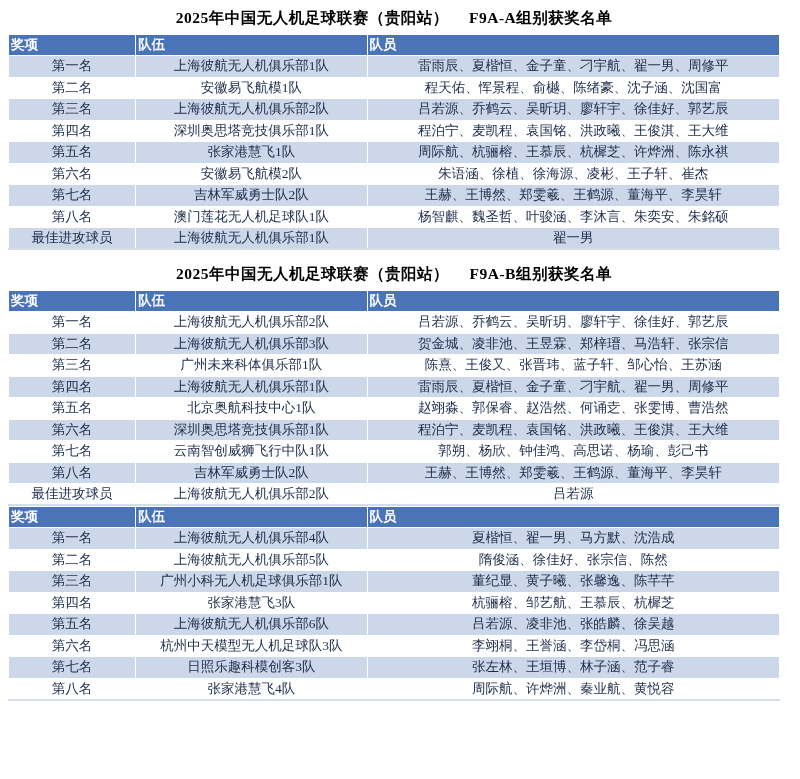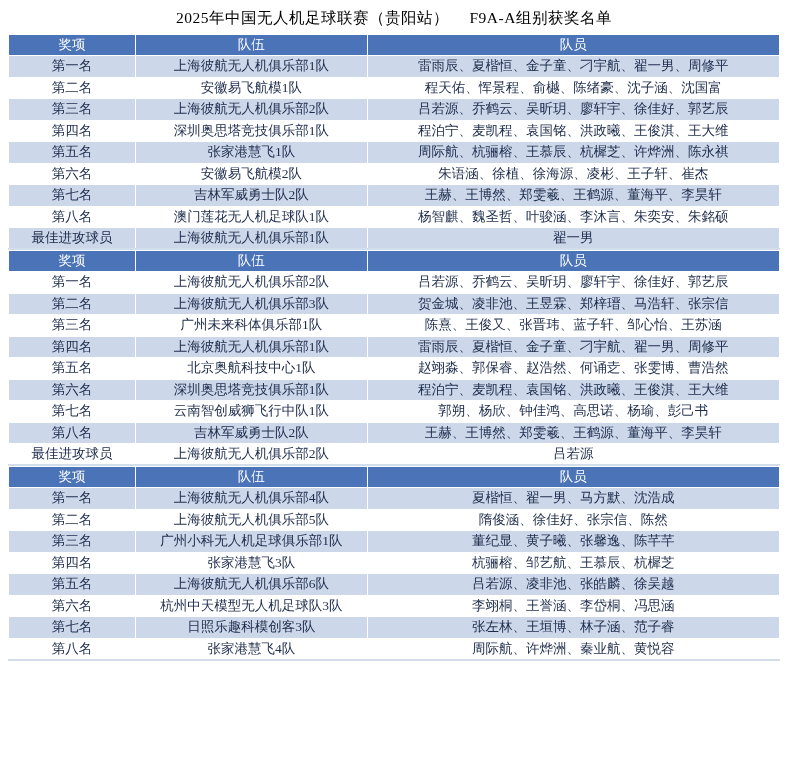--- a/index.html
+++ b/index.html
@@ -12,32 +12,32 @@
   *{box-sizing:border-box;}
   html,body{margin:0;padding:0;}
   body{
     width:800px;height:779px;background:#ffffff;
     font-family:"Liberation Serif","DejaVu Serif",serif;
     overflow:hidden;
   }
   .page{width:800px;padding-top:4px;}
   .section{width:772px;margin-left:8px;}
   .tbl-title{
-    text-align:center;font-size:15.5px;font-weight:normal;color:#000;
+    text-align:center;font-size:15.5px;font-weight:bold;color:#000;
     margin:4px 0 5px 0;letter-spacing:0.5px;white-space:pre;
   }
   .section + .section .tbl-title{margin-top:14px;}
   table{
     border-collapse:collapse;width:100%;table-layout:fixed;
     border-bottom:2px solid var(--table-border);
   }
   th{
     background:var(--header-bg);color:var(--header-text);
-    font-size:13.5px;font-weight:normal;height:21px;padding:1px 2px;
-    border:1.5px solid #ffffff;text-align:center;
+    font-size:13.5px;font-weight:bold;height:21px;padding:1px 2px;
+    border:1.5px solid #ffffff;text-align:left;
   }
   td{
     font-size:13.5px;color:var(--body-text);text-align:center;
     height:21.5px;padding:1px 2px;border:1.5px solid #ffffff;
     overflow:hidden;white-space:nowrap;background:#ffffff;
   }
   tr.shaded td{background:var(--row-shade);}
   th:nth-child(1),td:nth-child(1){width:16.5%;}
   th:nth-child(2),td:nth-child(2){width:30%;}
   th:nth-child(3),td:nth-child(3){width:53.5%;}
@@ -101,20 +101,21 @@
           <tr class="shaded">
             <td>最佳进攻球员</td>
             <td>上海彼航无人机俱乐部1队</td>
             <td>翟一男</td>
           </tr>
         </tbody>
       </table>
   </section>
 
   <section class="section">
+    <div class="tbl-title">2025年中国无人机足球联赛（贵阳站）　 F9A-B组别获奖名单</div>
     <table>
         <thead>
           <tr>
             <th>奖项</th>
             <th>队伍</th>
             <th>队员</th>
           </tr>
         </thead>
         <tbody>
           <tr>

